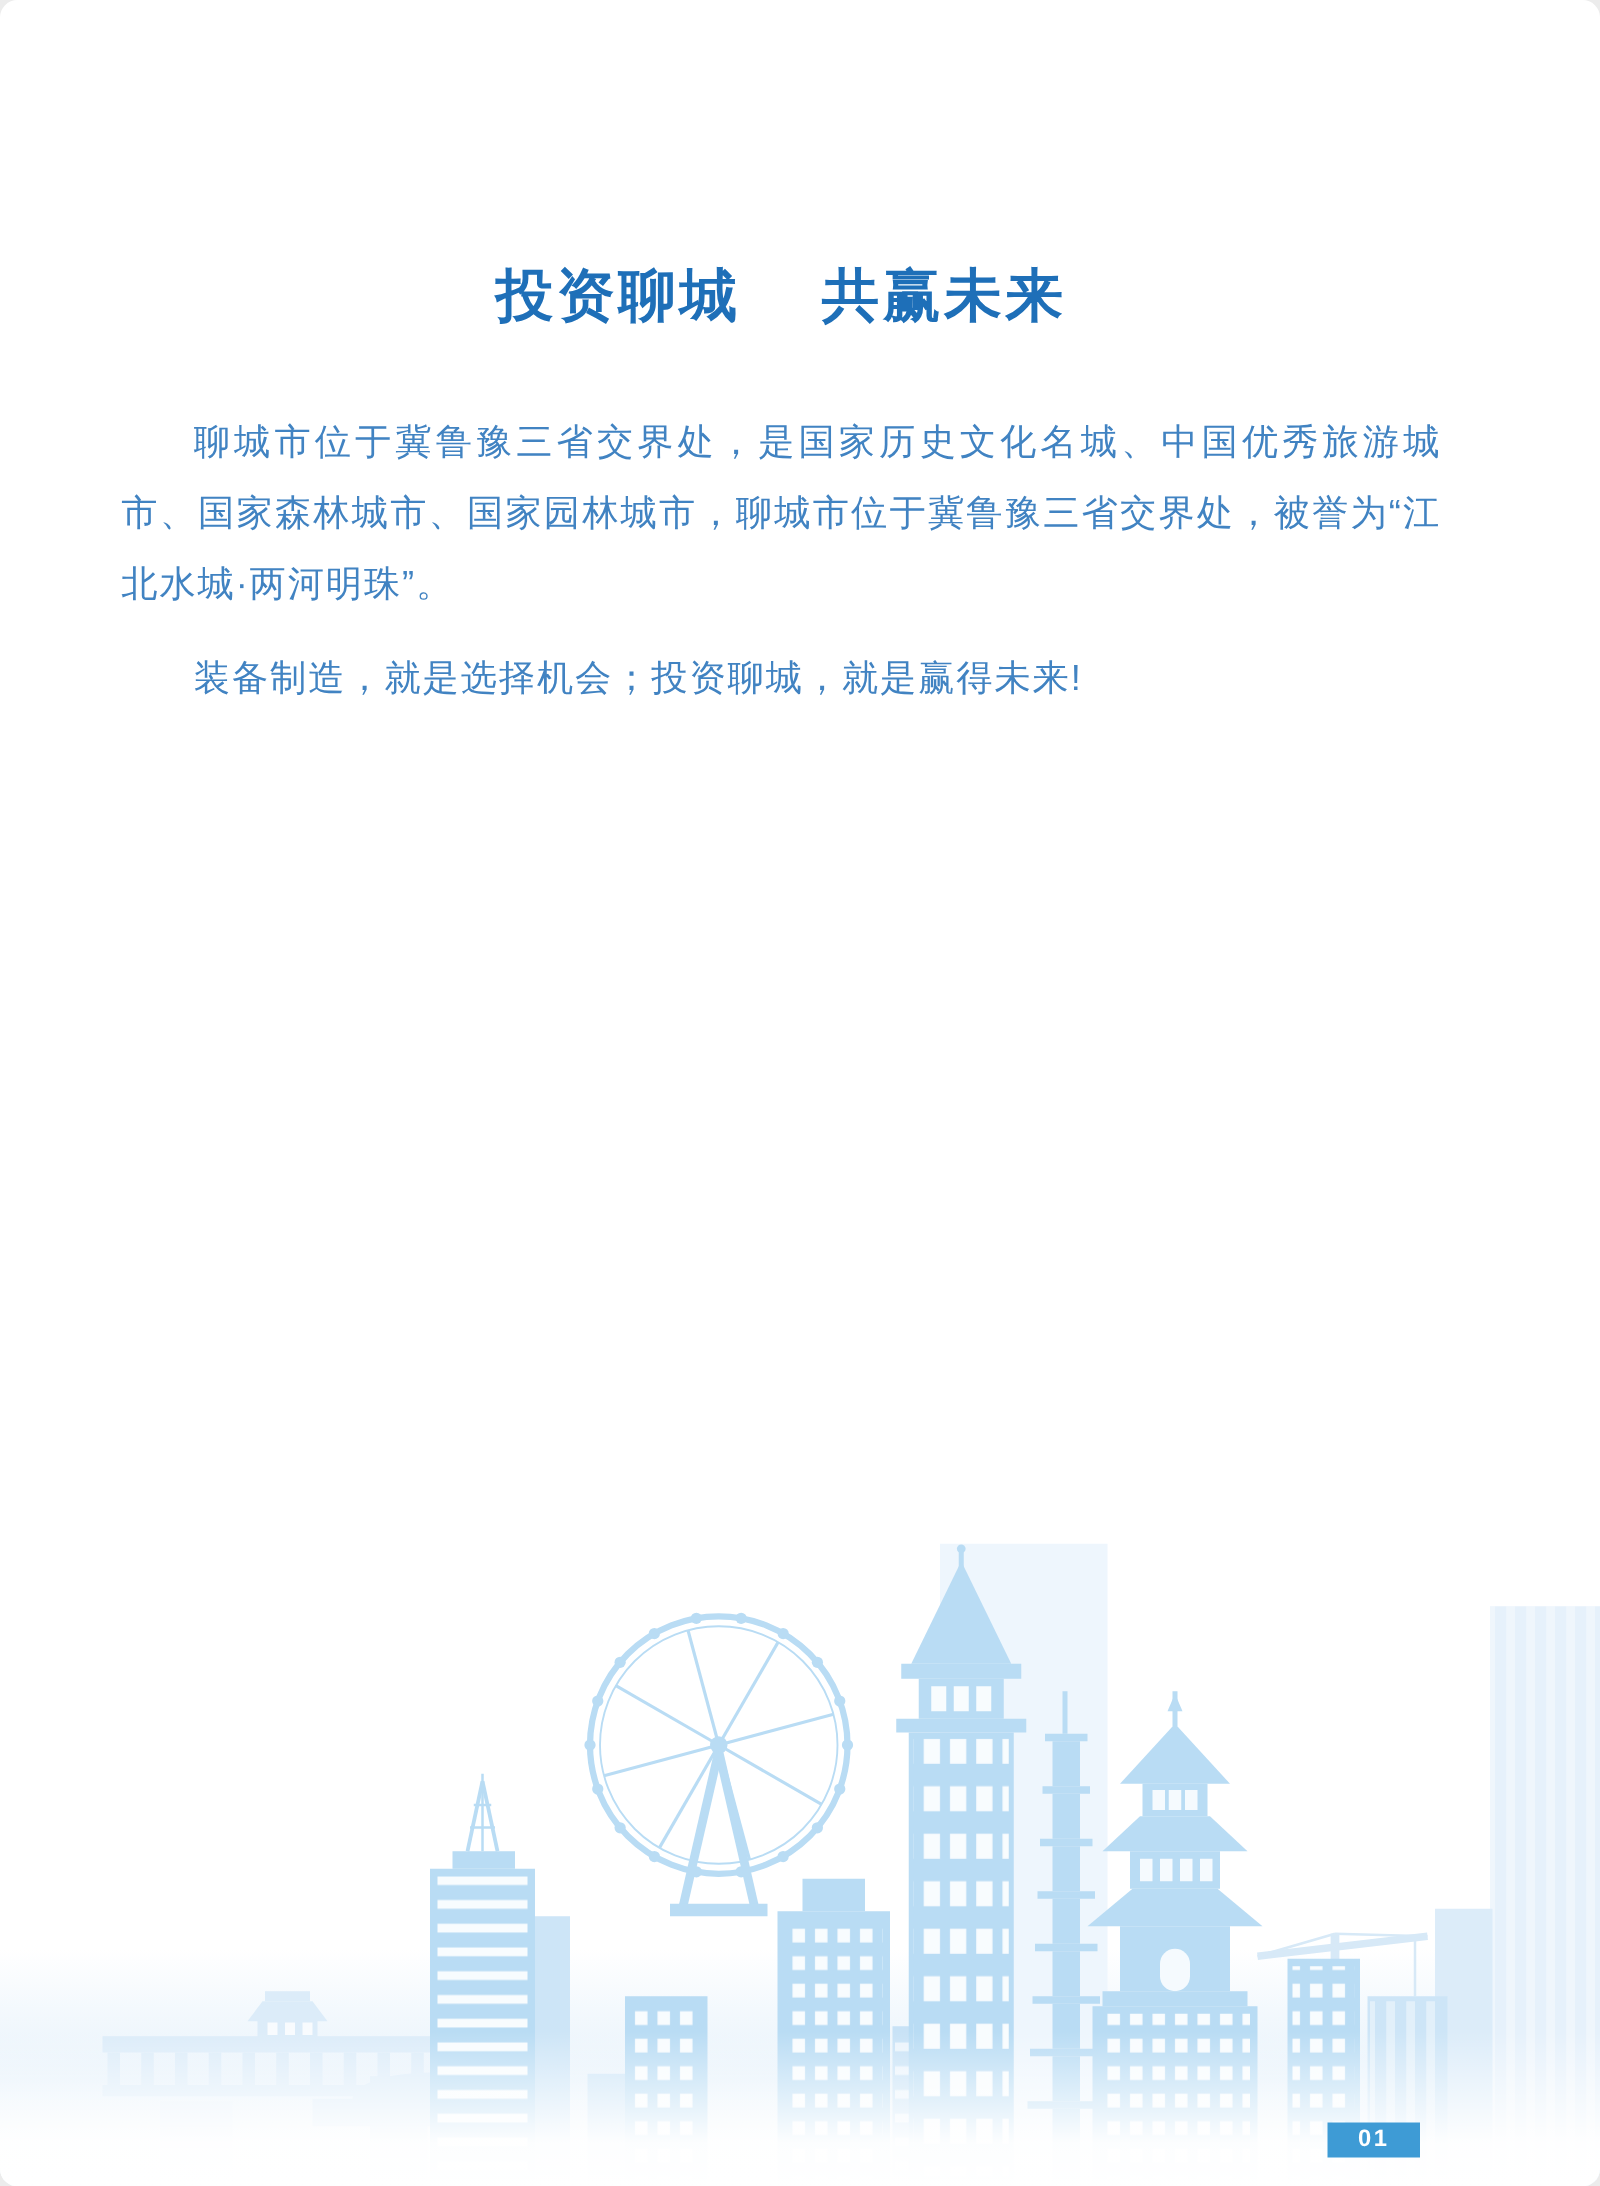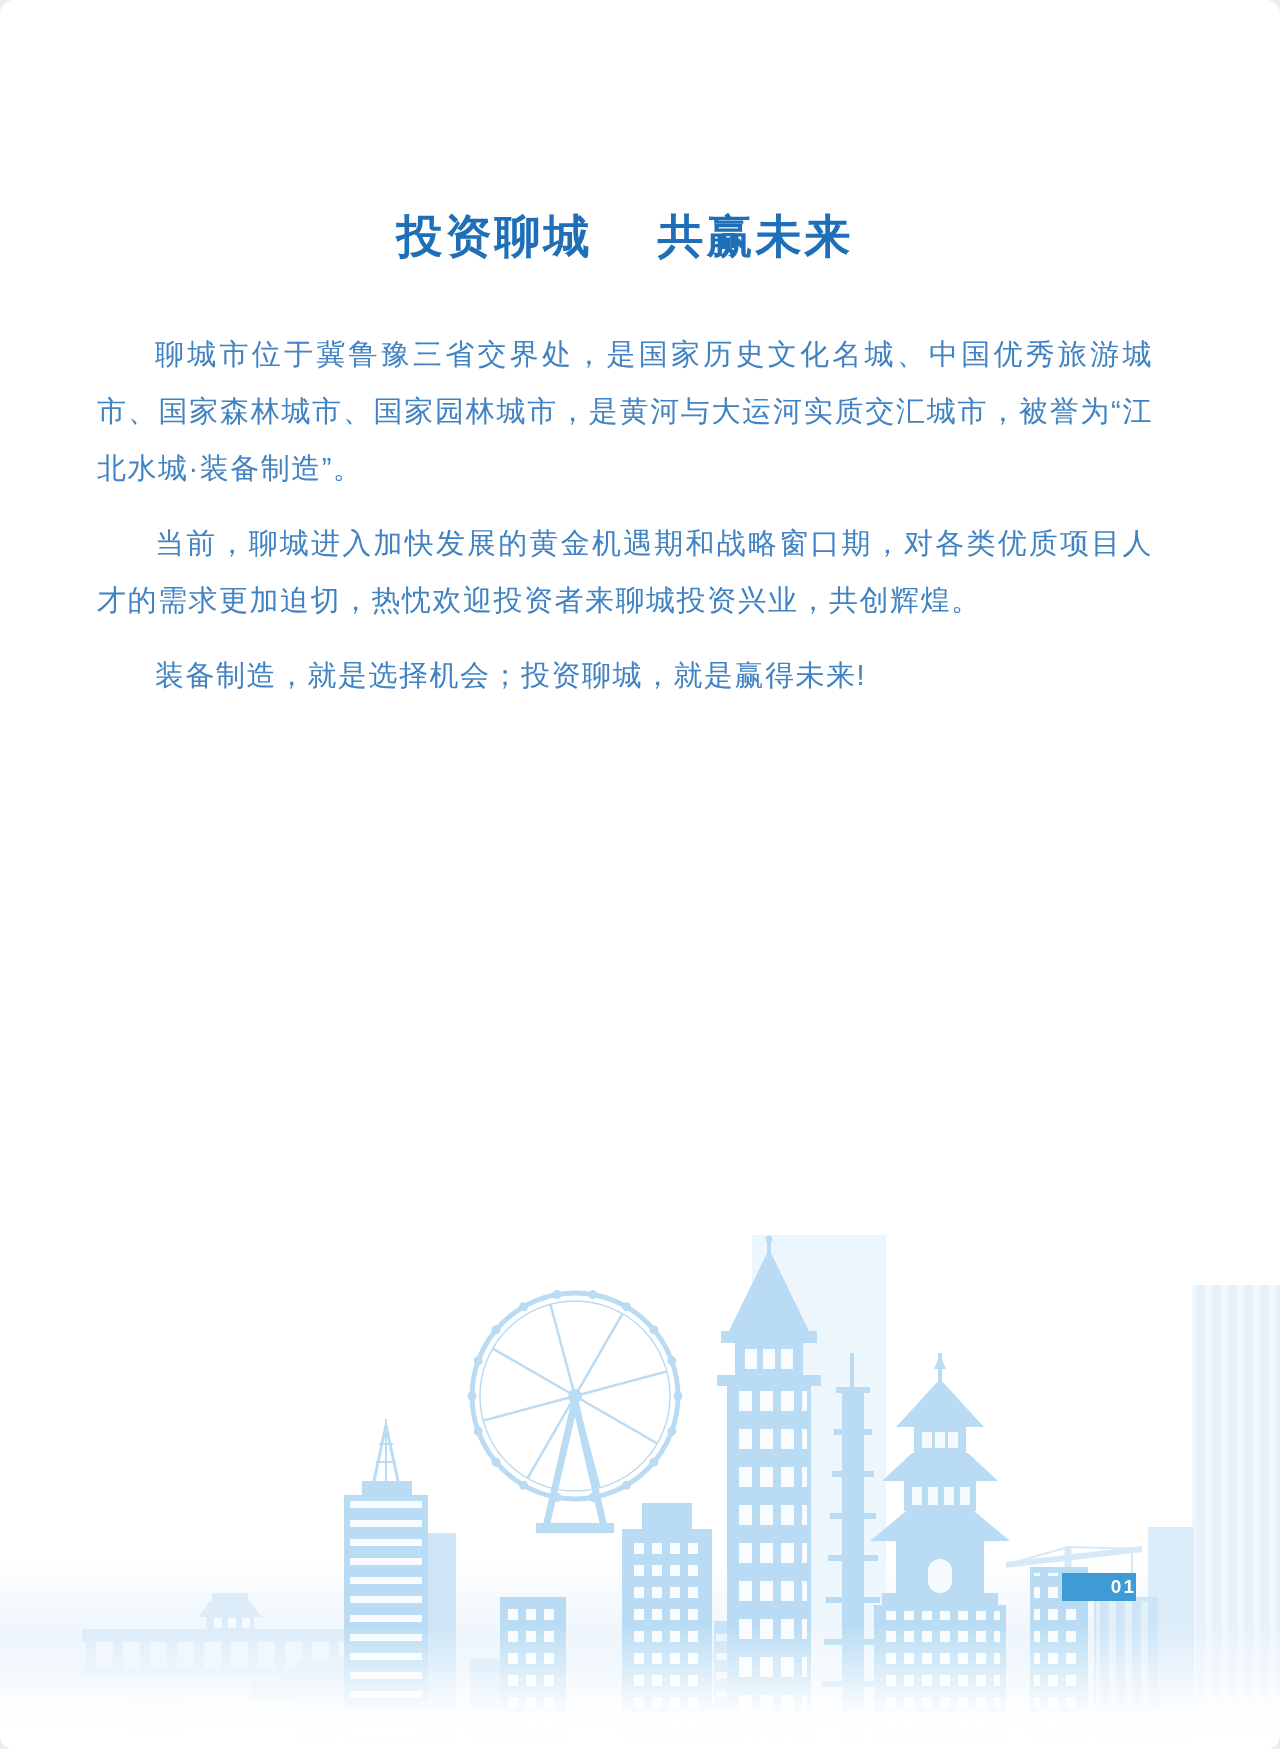--- a/index.html
+++ b/index.html
@@ -34,39 +34,38 @@
     letter-spacing:1.5px;
     margin:0 0 18px 0;
   }
   .skyline {
     position:absolute; left:0; bottom:0;
     width:1280px; height:520px;
     z-index:1;
     display:block;
   }
   .page-badge {
-    position:absolute; left:1062px; top:1573px;
+    position:absolute; left:1062px; top:1698px;
     width:74px; height:28px;
     background:#3e9bd5;
     color:#ffffff;
     font-size:19px; font-weight:700; letter-spacing:2px;
-    display:flex; align-items:center; justify-content:flex-end;
+    display:flex; align-items:center; justify-content:center;
     z-index:3;
   }
 </style>
 </head>
 <body>
 
 <div class="page">
 
   <div class="content">
     <h1 class="title">投资聊城　 共赢未来</h1>
     <div class="body-text">
-      <p>聊城市位于冀鲁豫三省交界处，是国家历史文化名城、中国优秀旅游城市、国家森林城市、国家园林城市，是黄河与大运河实质交汇城市，被誉为“江北水城·装备制造”。</p>
-      <p>当前，聊城进入加快发展的黄金机遇期和战略窗口期，对各类优质项目人才的需求更加迫切，热忱欢迎投资者来聊城投资兴业，共创辉煌。</p>
+      <p>聊城市位于冀鲁豫三省交界处，是国家历史文化名城、中国优秀旅游城市、国家森林城市、国家园林城市，聊城市位于冀鲁豫三省交界处，被誉为“江北水城·两河明珠”。</p>
       <p>装备制造，就是选择机会；投资聊城，就是赢得未来!</p>
     </div>
   </div>
 
   <svg class="skyline" viewBox="0 0 1280 520" aria-hidden="true">
     <defs>
       <linearGradient id="fadeW" x1="0" y1="0" x2="0" y2="1">
         <stop offset="0" stop-color="#ffffff" stop-opacity="0"></stop>
         <stop offset="0.72" stop-color="#ffffff" stop-opacity="0.96"></stop>
         <stop offset="1" stop-color="#ffffff"></stop>

